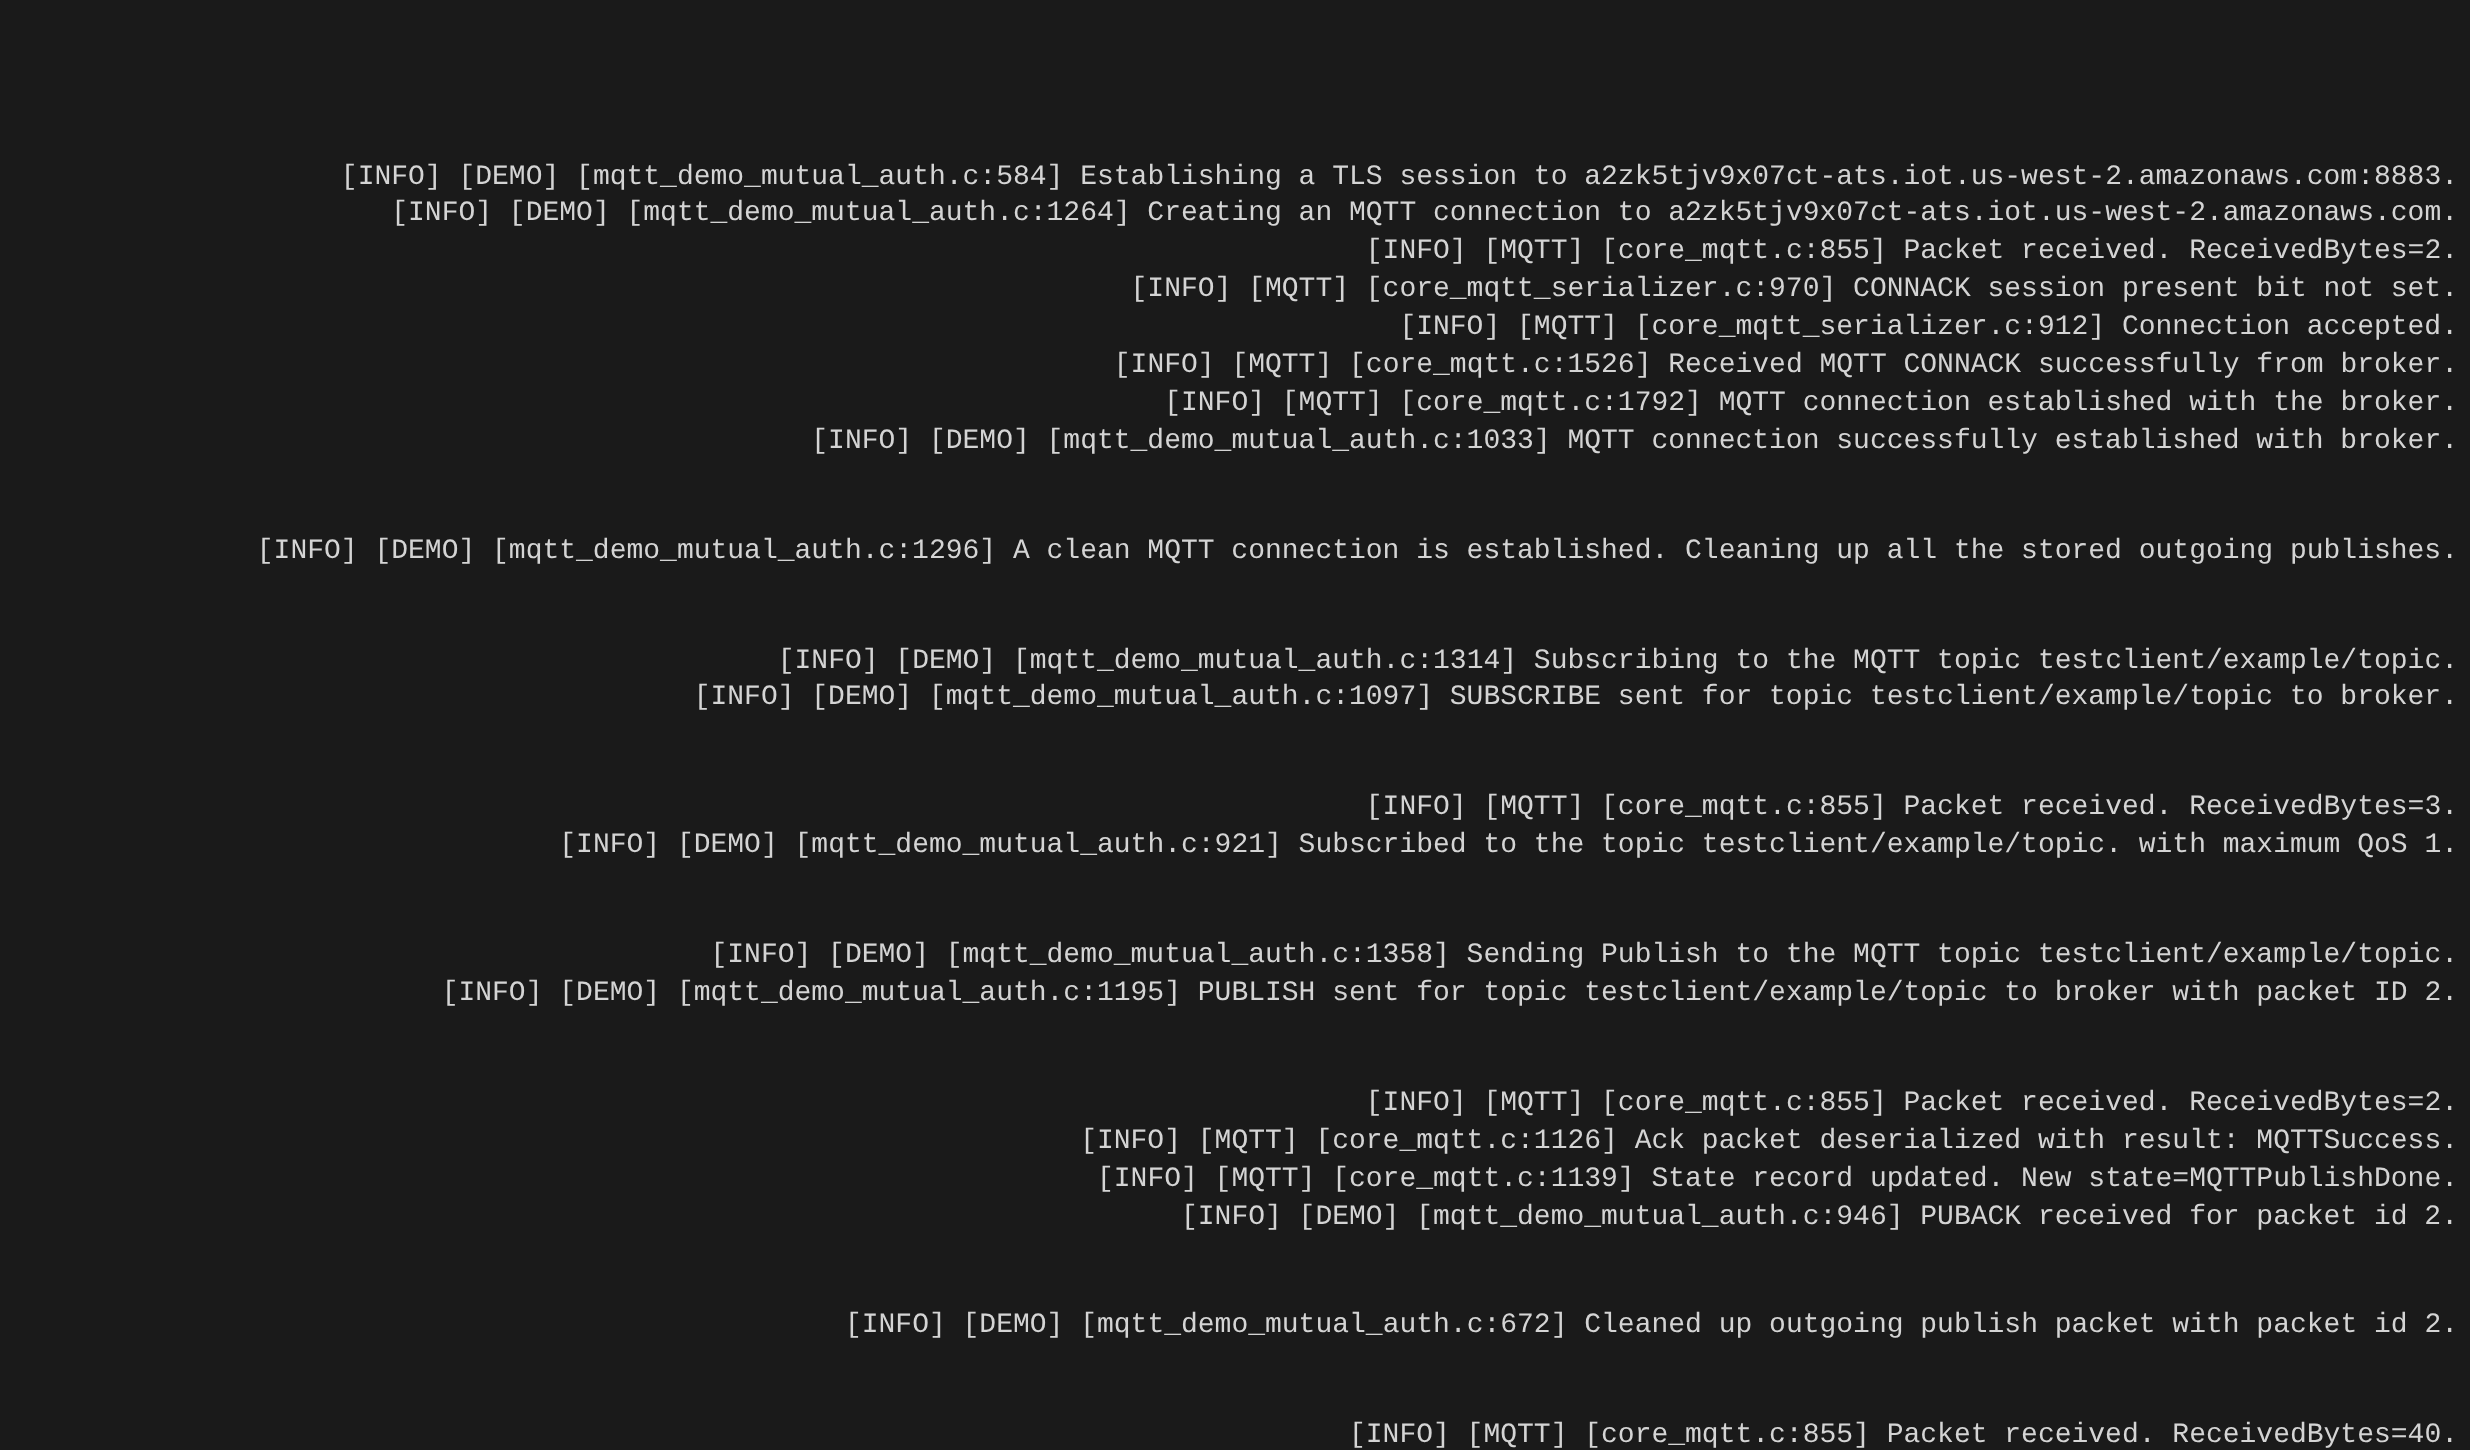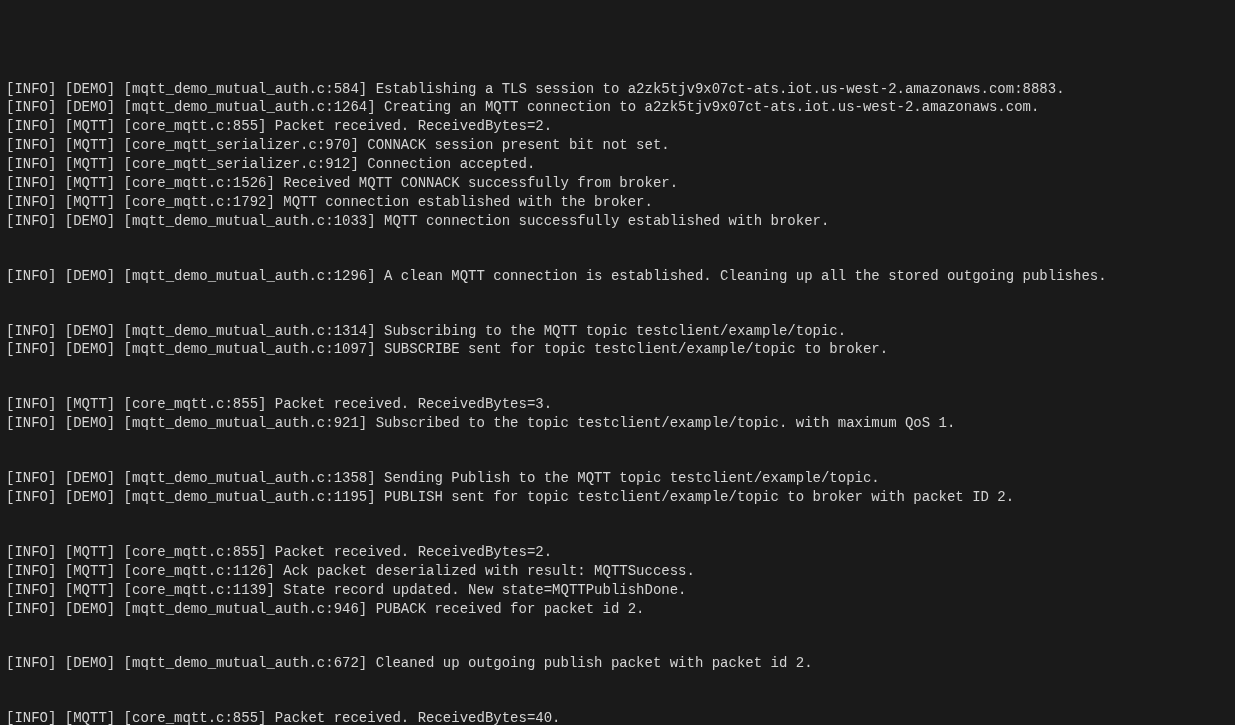--- a/index.html
+++ b/index.html
@@ -14,20 +14,21 @@
       font-size: 14px;
       line-height: 1.35;
       padding: 4px 6px;
       width: 1235px;
       height: 725px;
       overflow: hidden;
       white-space: pre;
     }
     .log-line {
       display: block;
+      text-align: right;
     }
     .blank {
       height: 18px;
     }
   </style>
 </head>
 <body>
 
 
 

